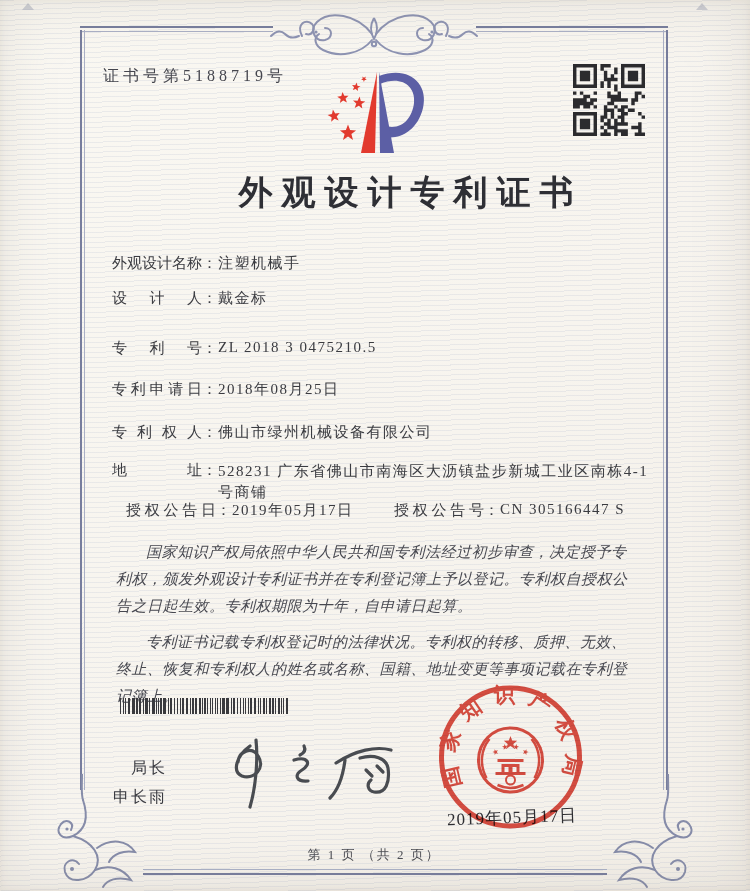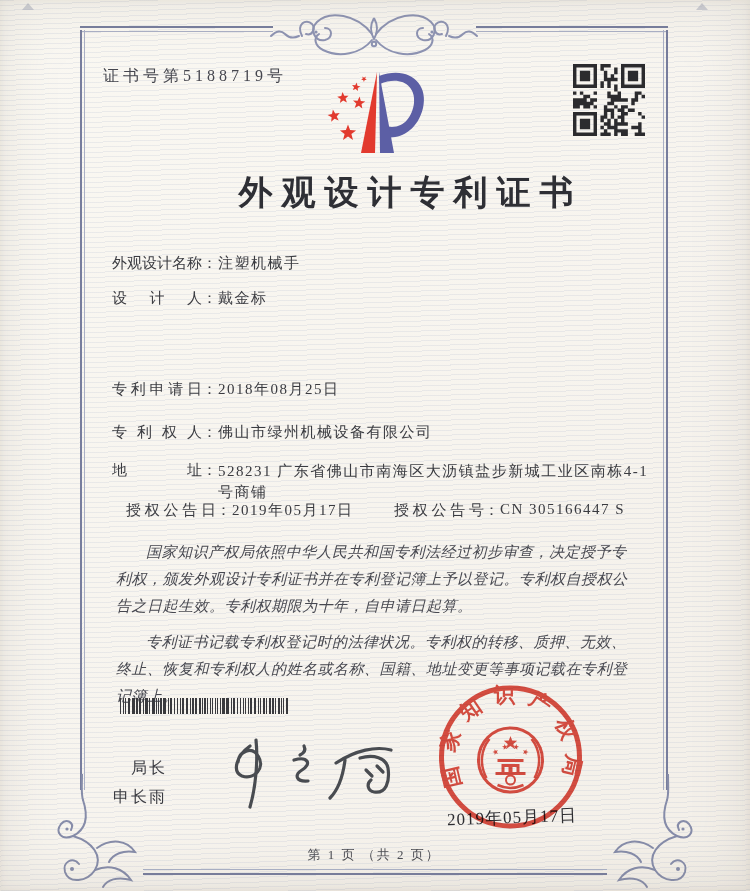--- a/index.html
+++ b/index.html
@@ -114,20 +114,23 @@
       <path d="M0.00,0.00h3.43v3.43h-3.43zM3.43,0.00h3.43v3.43h-3.43zM6.86,0.00h3.43v3.43h-3.43zM10.29,0.00h3.43v3.43h-3.43zM13.71,0.00h3.43v3.43h-3.43zM17.14,0.00h3.43v3.43h-3.43zM20.57,0.00h3.43v3.43h-3.43zM27.43,0.00h3.43v3.43h-3.43zM30.86,0.00h3.43v3.43h-3.43zM34.29,0.00h3.43v3.43h-3.43zM48.00,0.00h3.43v3.43h-3.43zM51.43,0.00h3.43v3.43h-3.43zM54.86,0.00h3.43v3.43h-3.43zM58.29,0.00h3.43v3.43h-3.43zM61.71,0.00h3.43v3.43h-3.43zM65.14,0.00h3.43v3.43h-3.43zM68.57,0.00h3.43v3.43h-3.43zM0.00,3.43h3.43v3.43h-3.43zM20.57,3.43h3.43v3.43h-3.43zM27.43,3.43h3.43v3.43h-3.43zM41.14,3.43h3.43v3.43h-3.43zM48.00,3.43h3.43v3.43h-3.43zM68.57,3.43h3.43v3.43h-3.43zM0.00,6.86h3.43v3.43h-3.43zM6.86,6.86h3.43v3.43h-3.43zM10.29,6.86h3.43v3.43h-3.43zM13.71,6.86h3.43v3.43h-3.43zM20.57,6.86h3.43v3.43h-3.43zM30.86,6.86h3.43v3.43h-3.43zM41.14,6.86h3.43v3.43h-3.43zM48.00,6.86h3.43v3.43h-3.43zM54.86,6.86h3.43v3.43h-3.43zM58.29,6.86h3.43v3.43h-3.43zM61.71,6.86h3.43v3.43h-3.43zM68.57,6.86h3.43v3.43h-3.43zM0.00,10.29h3.43v3.43h-3.43zM6.86,10.29h3.43v3.43h-3.43zM10.29,10.29h3.43v3.43h-3.43zM13.71,10.29h3.43v3.43h-3.43zM20.57,10.29h3.43v3.43h-3.43zM30.86,10.29h3.43v3.43h-3.43zM37.71,10.29h3.43v3.43h-3.43zM48.00,10.29h3.43v3.43h-3.43zM54.86,10.29h3.43v3.43h-3.43zM58.29,10.29h3.43v3.43h-3.43zM61.71,10.29h3.43v3.43h-3.43zM68.57,10.29h3.43v3.43h-3.43zM0.00,13.71h3.43v3.43h-3.43zM6.86,13.71h3.43v3.43h-3.43zM10.29,13.71h3.43v3.43h-3.43zM13.71,13.71h3.43v3.43h-3.43zM20.57,13.71h3.43v3.43h-3.43zM30.86,13.71h3.43v3.43h-3.43zM34.29,13.71h3.43v3.43h-3.43zM37.71,13.71h3.43v3.43h-3.43zM41.14,13.71h3.43v3.43h-3.43zM48.00,13.71h3.43v3.43h-3.43zM54.86,13.71h3.43v3.43h-3.43zM58.29,13.71h3.43v3.43h-3.43zM61.71,13.71h3.43v3.43h-3.43zM68.57,13.71h3.43v3.43h-3.43zM0.00,17.14h3.43v3.43h-3.43zM20.57,17.14h3.43v3.43h-3.43zM27.43,17.14h3.43v3.43h-3.43zM34.29,17.14h3.43v3.43h-3.43zM48.00,17.14h3.43v3.43h-3.43zM68.57,17.14h3.43v3.43h-3.43zM0.00,20.57h3.43v3.43h-3.43zM3.43,20.57h3.43v3.43h-3.43zM6.86,20.57h3.43v3.43h-3.43zM10.29,20.57h3.43v3.43h-3.43zM13.71,20.57h3.43v3.43h-3.43zM17.14,20.57h3.43v3.43h-3.43zM20.57,20.57h3.43v3.43h-3.43zM27.43,20.57h3.43v3.43h-3.43zM34.29,20.57h3.43v3.43h-3.43zM41.14,20.57h3.43v3.43h-3.43zM48.00,20.57h3.43v3.43h-3.43zM51.43,20.57h3.43v3.43h-3.43zM54.86,20.57h3.43v3.43h-3.43zM58.29,20.57h3.43v3.43h-3.43zM61.71,20.57h3.43v3.43h-3.43zM65.14,20.57h3.43v3.43h-3.43zM68.57,20.57h3.43v3.43h-3.43zM41.14,24.00h3.43v3.43h-3.43zM0.00,27.43h3.43v3.43h-3.43zM6.86,27.43h3.43v3.43h-3.43zM20.57,27.43h3.43v3.43h-3.43zM34.29,27.43h3.43v3.43h-3.43zM44.57,27.43h3.43v3.43h-3.43zM61.71,27.43h3.43v3.43h-3.43zM65.14,27.43h3.43v3.43h-3.43zM10.29,30.86h3.43v3.43h-3.43zM13.71,30.86h3.43v3.43h-3.43zM34.29,30.86h3.43v3.43h-3.43zM37.71,30.86h3.43v3.43h-3.43zM41.14,30.86h3.43v3.43h-3.43zM44.57,30.86h3.43v3.43h-3.43zM61.71,30.86h3.43v3.43h-3.43zM68.57,30.86h3.43v3.43h-3.43zM0.00,34.29h3.43v3.43h-3.43zM3.43,34.29h3.43v3.43h-3.43zM6.86,34.29h3.43v3.43h-3.43zM10.29,34.29h3.43v3.43h-3.43zM17.14,34.29h3.43v3.43h-3.43zM20.57,34.29h3.43v3.43h-3.43zM37.71,34.29h3.43v3.43h-3.43zM41.14,34.29h3.43v3.43h-3.43zM44.57,34.29h3.43v3.43h-3.43zM48.00,34.29h3.43v3.43h-3.43zM51.43,34.29h3.43v3.43h-3.43zM58.29,34.29h3.43v3.43h-3.43zM61.71,34.29h3.43v3.43h-3.43zM0.00,37.71h3.43v3.43h-3.43zM3.43,37.71h3.43v3.43h-3.43zM6.86,37.71h3.43v3.43h-3.43zM10.29,37.71h3.43v3.43h-3.43zM13.71,37.71h3.43v3.43h-3.43zM17.14,37.71h3.43v3.43h-3.43zM34.29,37.71h3.43v3.43h-3.43zM37.71,37.71h3.43v3.43h-3.43zM58.29,37.71h3.43v3.43h-3.43zM0.00,41.14h3.43v3.43h-3.43zM3.43,41.14h3.43v3.43h-3.43zM10.29,41.14h3.43v3.43h-3.43zM13.71,41.14h3.43v3.43h-3.43zM20.57,41.14h3.43v3.43h-3.43zM30.86,41.14h3.43v3.43h-3.43zM41.14,41.14h3.43v3.43h-3.43zM48.00,41.14h3.43v3.43h-3.43zM51.43,41.14h3.43v3.43h-3.43zM30.86,44.57h3.43v3.43h-3.43zM34.29,44.57h3.43v3.43h-3.43zM37.71,44.57h3.43v3.43h-3.43zM44.57,44.57h3.43v3.43h-3.43zM48.00,44.57h3.43v3.43h-3.43zM54.86,44.57h3.43v3.43h-3.43zM58.29,44.57h3.43v3.43h-3.43zM0.00,48.00h3.43v3.43h-3.43zM3.43,48.00h3.43v3.43h-3.43zM6.86,48.00h3.43v3.43h-3.43zM10.29,48.00h3.43v3.43h-3.43zM13.71,48.00h3.43v3.43h-3.43zM17.14,48.00h3.43v3.43h-3.43zM20.57,48.00h3.43v3.43h-3.43zM30.86,48.00h3.43v3.43h-3.43zM37.71,48.00h3.43v3.43h-3.43zM48.00,48.00h3.43v3.43h-3.43zM51.43,48.00h3.43v3.43h-3.43zM65.14,48.00h3.43v3.43h-3.43zM0.00,51.43h3.43v3.43h-3.43zM20.57,51.43h3.43v3.43h-3.43zM27.43,51.43h3.43v3.43h-3.43zM30.86,51.43h3.43v3.43h-3.43zM37.71,51.43h3.43v3.43h-3.43zM44.57,51.43h3.43v3.43h-3.43zM48.00,51.43h3.43v3.43h-3.43zM68.57,51.43h3.43v3.43h-3.43zM0.00,54.86h3.43v3.43h-3.43zM6.86,54.86h3.43v3.43h-3.43zM10.29,54.86h3.43v3.43h-3.43zM13.71,54.86h3.43v3.43h-3.43zM20.57,54.86h3.43v3.43h-3.43zM27.43,54.86h3.43v3.43h-3.43zM34.29,54.86h3.43v3.43h-3.43zM41.14,54.86h3.43v3.43h-3.43zM48.00,54.86h3.43v3.43h-3.43zM0.00,58.29h3.43v3.43h-3.43zM6.86,58.29h3.43v3.43h-3.43zM10.29,58.29h3.43v3.43h-3.43zM13.71,58.29h3.43v3.43h-3.43zM20.57,58.29h3.43v3.43h-3.43zM30.86,58.29h3.43v3.43h-3.43zM34.29,58.29h3.43v3.43h-3.43zM41.14,58.29h3.43v3.43h-3.43zM44.57,58.29h3.43v3.43h-3.43zM48.00,58.29h3.43v3.43h-3.43zM51.43,58.29h3.43v3.43h-3.43zM65.14,58.29h3.43v3.43h-3.43zM0.00,61.71h3.43v3.43h-3.43zM6.86,61.71h3.43v3.43h-3.43zM10.29,61.71h3.43v3.43h-3.43zM13.71,61.71h3.43v3.43h-3.43zM20.57,61.71h3.43v3.43h-3.43zM27.43,61.71h3.43v3.43h-3.43zM34.29,61.71h3.43v3.43h-3.43zM37.71,61.71h3.43v3.43h-3.43zM41.14,61.71h3.43v3.43h-3.43zM58.29,61.71h3.43v3.43h-3.43zM61.71,61.71h3.43v3.43h-3.43zM65.14,61.71h3.43v3.43h-3.43zM0.00,65.14h3.43v3.43h-3.43zM20.57,65.14h3.43v3.43h-3.43zM30.86,65.14h3.43v3.43h-3.43zM41.14,65.14h3.43v3.43h-3.43zM44.57,65.14h3.43v3.43h-3.43zM48.00,65.14h3.43v3.43h-3.43zM51.43,65.14h3.43v3.43h-3.43zM65.14,65.14h3.43v3.43h-3.43zM0.00,68.57h3.43v3.43h-3.43zM3.43,68.57h3.43v3.43h-3.43zM6.86,68.57h3.43v3.43h-3.43zM10.29,68.57h3.43v3.43h-3.43zM13.71,68.57h3.43v3.43h-3.43zM17.14,68.57h3.43v3.43h-3.43zM20.57,68.57h3.43v3.43h-3.43zM27.43,68.57h3.43v3.43h-3.43zM30.86,68.57h3.43v3.43h-3.43zM34.29,68.57h3.43v3.43h-3.43zM41.14,68.57h3.43v3.43h-3.43zM48.00,68.57h3.43v3.43h-3.43zM51.43,68.57h3.43v3.43h-3.43zM61.71,68.57h3.43v3.43h-3.43zM65.14,68.57h3.43v3.43h-3.43zM68.57,68.57h3.43v3.43h-3.43z" fill="#2b2b2e"></path>
     </svg>
 
   <div class="abs title">外观设计专利证书</div>
 
   <div class="abs frow" style="top:254px;">
     <span class="flabel">外观设计名称</span><span class="fcolon">：</span><span class="fvalue">注塑机械手</span>
   </div>
   <div class="abs frow" style="top:289px;">
     <span class="flabel">设计人</span><span class="fcolon">：</span><span class="fvalue">戴金标</span>
+  </div>
+  <div class="abs frow" style="top:339px;">
+    <span class="flabel">专利号</span><span class="fcolon">：</span><span class="fvalue">ZL 2018 3 0475210.5</span>
   </div>
   <div class="abs frow" style="top:380px;">
     <span class="flabel">专利申请日</span><span class="fcolon">：</span><span class="fvalue">2018年08月25日</span>
   </div>
   <div class="abs frow" style="top:423px;">
     <span class="flabel">专利权人</span><span class="fcolon">：</span><span class="fvalue">佛山市绿州机械设备有限公司</span>
   </div>
   <div class="abs frow" style="top:461px;">
     <span class="flabel">地址</span><span class="fcolon">：</span><span class="fvalue wrap">528231 广东省佛山市南海区大沥镇盐步新城工业区南栋4-1号商铺</span>
   </div>

